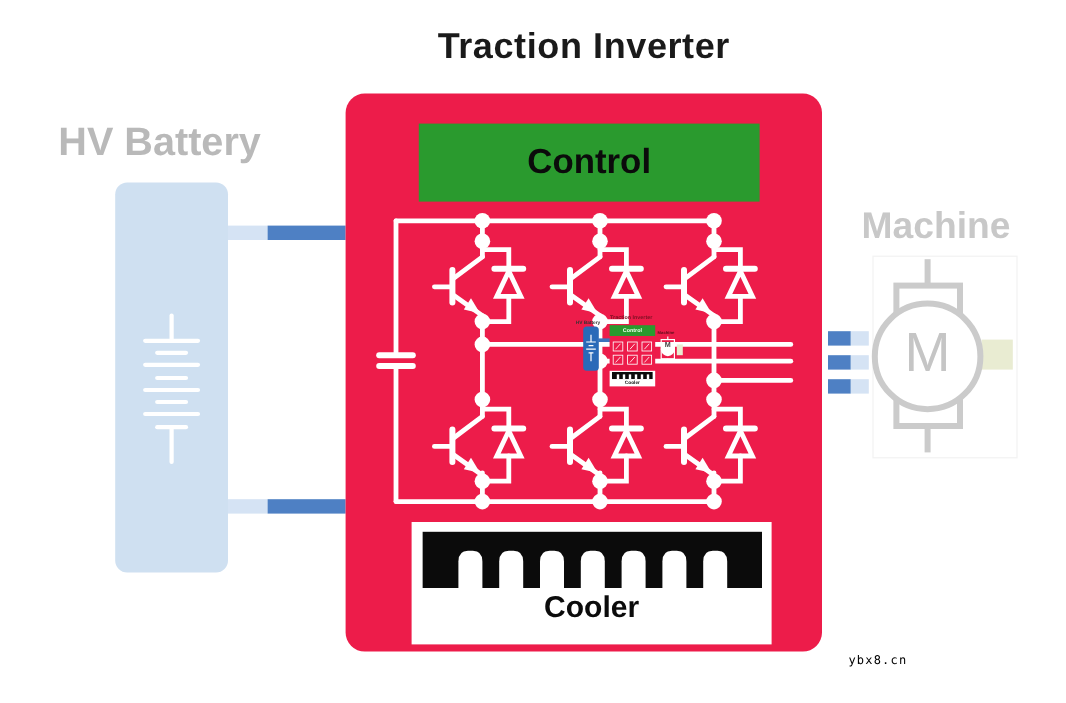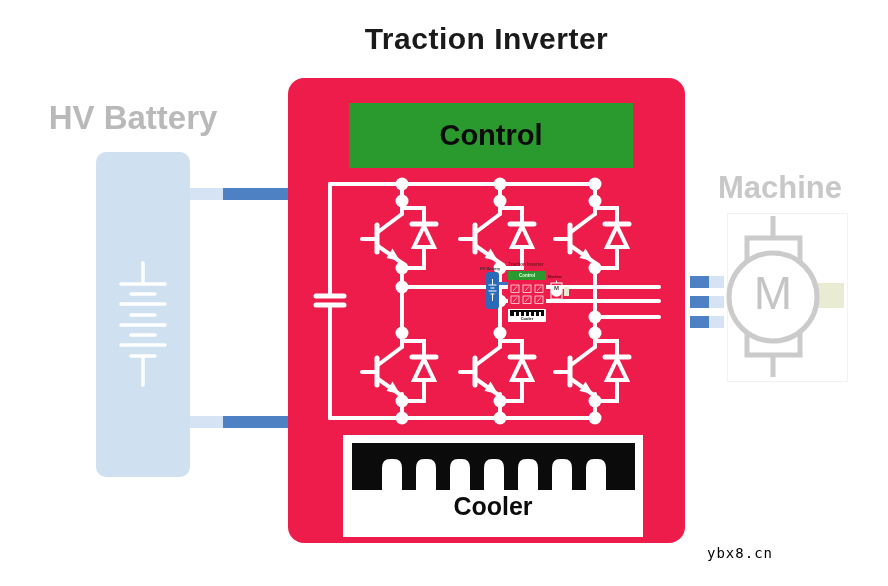--- a/index.html
+++ b/index.html
@@ -78,21 +78,21 @@
   
   .machine-panel{left:727px;top:213px;width:119px;height:167px;border:1px solid #f2f2f2;background:#fff;}
   .motor-m{left:733px;top:266px;width:80px;text-align:center;font-size:46px;font-weight:500;color:#c5c5c5;}
   .mbar{height:12px;}
   .mbar .d{position:absolute;left:0;top:0;width:19px;height:12px;background:var(--conn-dark,#4e80c4);}
   .mbar .l{position:absolute;left:19px;top:0;width:15px;height:12px;background:var(--conn-light,#cddef2);}
   .pad{left:818px;top:283px;width:26px;height:25px;background:var(--pad,#e9ecd2);}
 
   .watermark{
     left:707px;top:545px;font-family:"DejaVu Sans Mono",monospace;
-    font-size:14px;color:#000;letter-spacing:1px;
+    font-size:10px;color:#000;letter-spacing:1px;
   }
 </style>
 </head>
 <body>
 
 <div class="stage">
 
   <div class="abs title">Traction Inverter</div>
   <div class="abs hv-label">HV Battery</div>
   <div class="abs machine-label">Machine</div>

